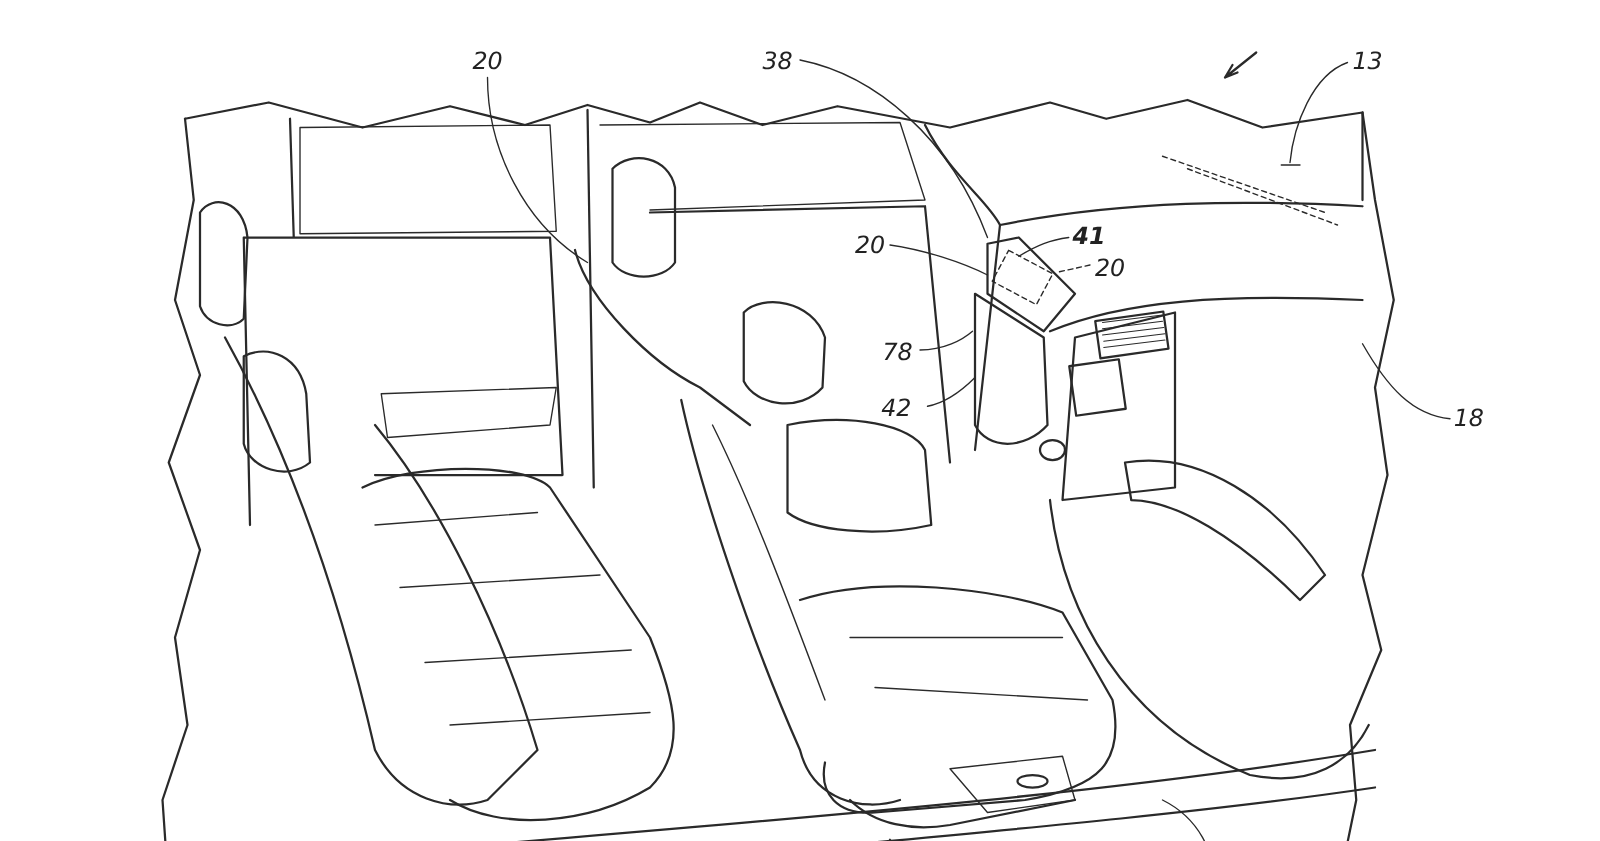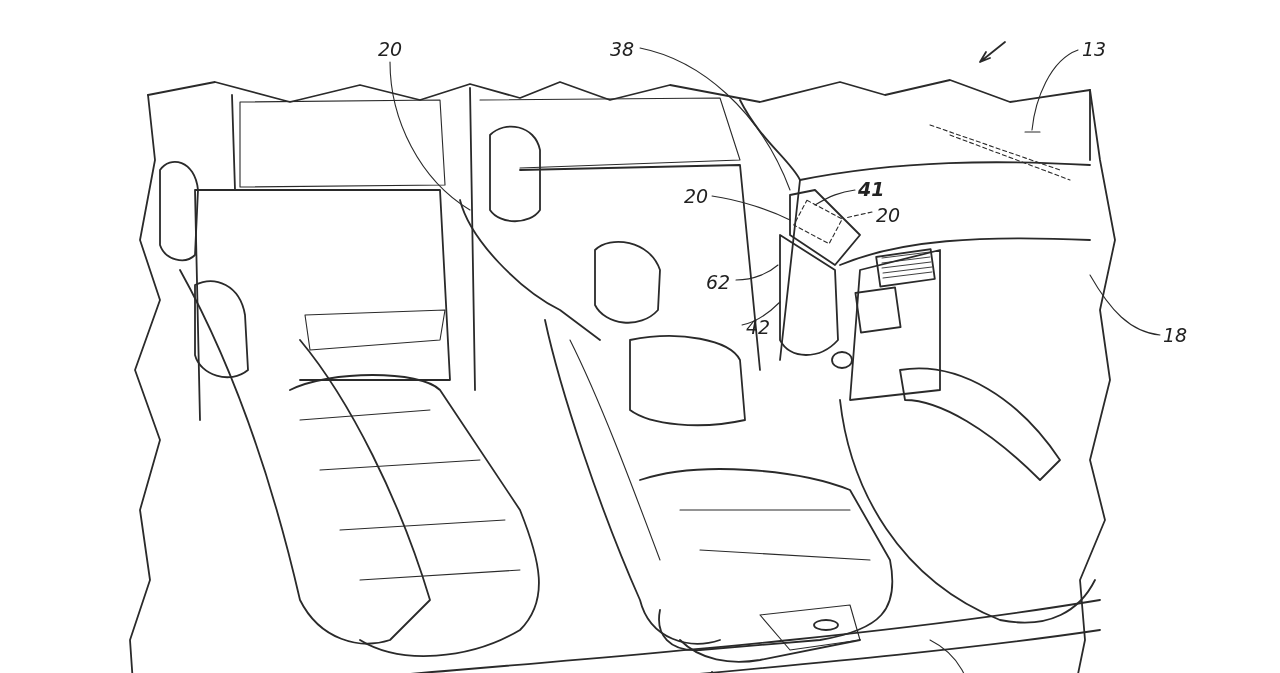--- a/index.html
+++ b/index.html
@@ -80,16 +80,16 @@
   <path d="M715 673 C 712 660, 710 645, 712 632 M712 632 L 708 640 M712 632 L 716 640"></path>
   <path class="thin" d="M975 673 C 970 640, 960 615, 930 600"></path>
 </svg>
 
 <span class="lbl" style="left:378px;top:0px;">20</span>
 <span class="lbl" style="left:610px;top:0px;text-align:center;">38</span>
 <span class="lbl" style="left:1082px;top:0px;">13</span>
 <span class="lbl" style="left:858px;top:140px;font-weight:bold;">41</span>
 <span class="lbl" style="left:684px;top:147px;">20</span>
 <span class="lbl" style="left:876px;top:166px;">20</span>
-<span class="lbl" style="left:706px;top:233px;">62</span>
-<span class="lbl" style="left:746px;top:278px;">42</span>
+<span class="lbl" style="left:706px;top:233px;">78</span>
+<span class="lbl" style="left:705px;top:278px;">42</span>
 <span class="lbl" style="left:1163px;top:286px;text-align:center;">18</span>
 </div>
 
 </body></html>

